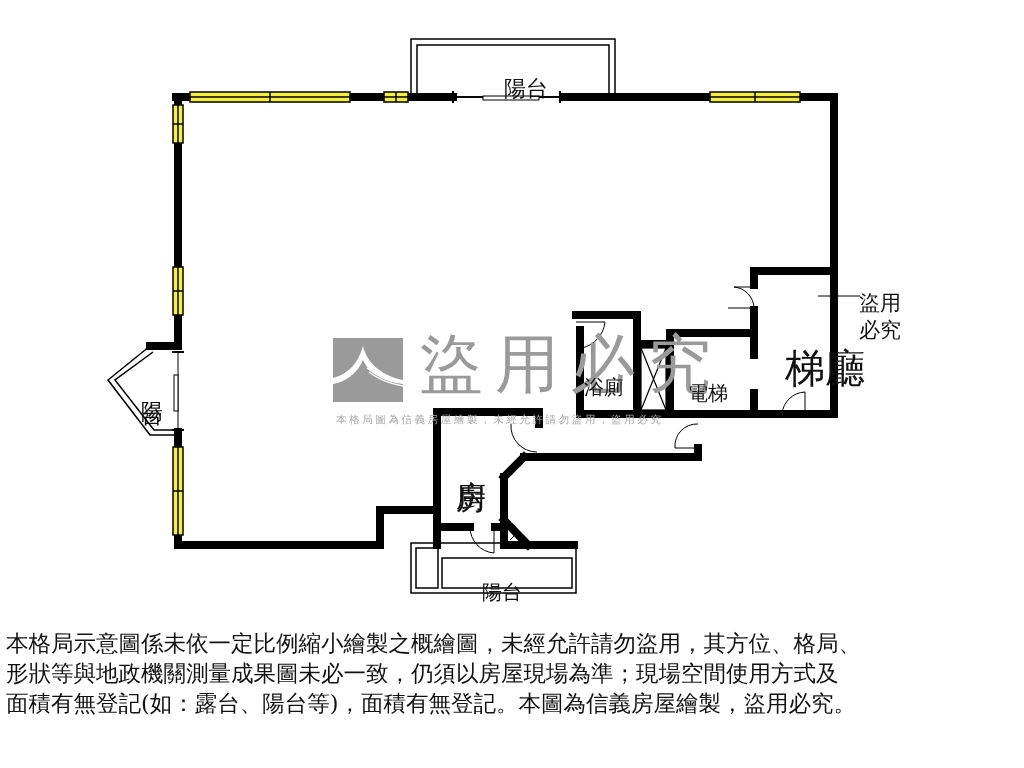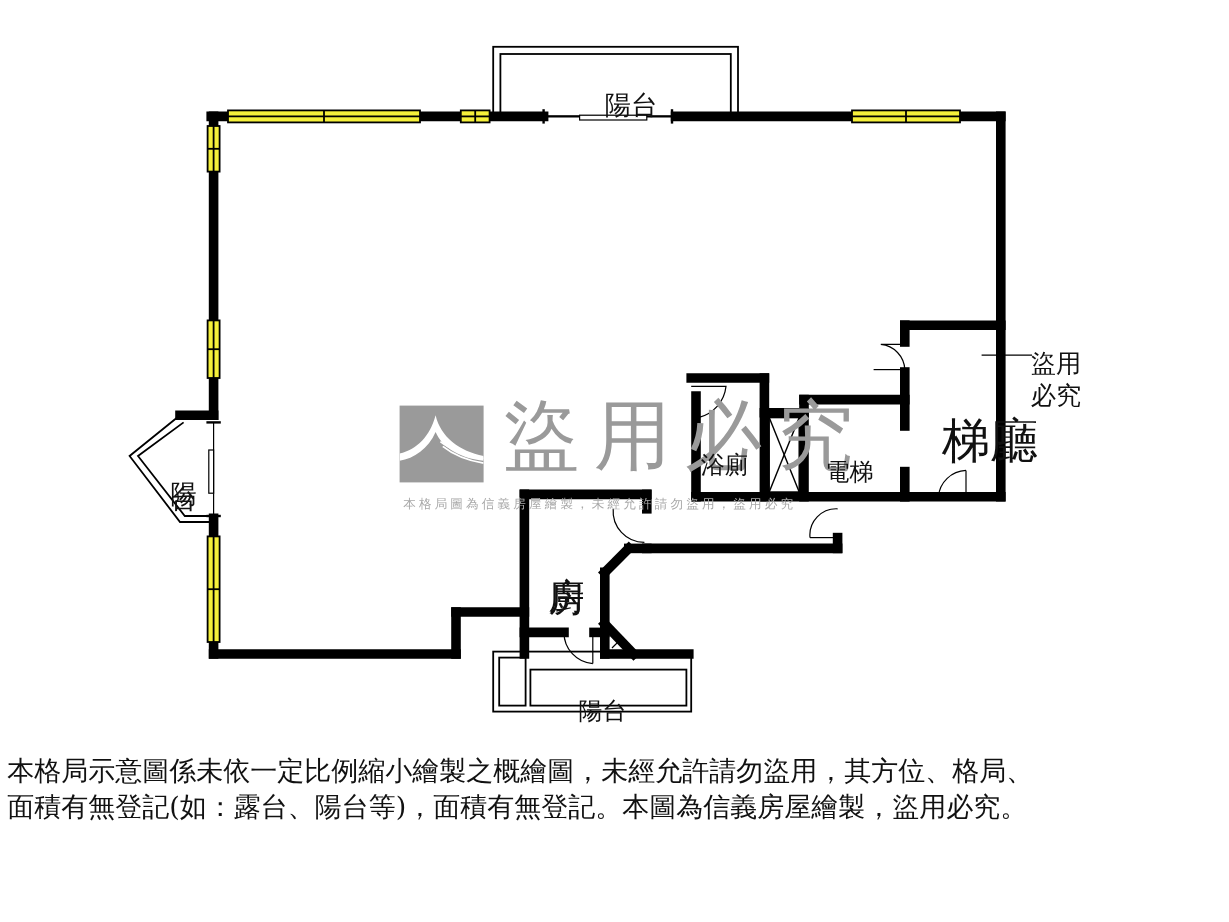--- a/index.html
+++ b/index.html
@@ -170,14 +170,15 @@
 <div class="lbl lbl-v" style="left:141px; top:364px; font-size:22px;">陽台</div>
 <div class="lbl" style="left:482px; top:562px; font-size:20px;">陽台</div>
 <div class="lbl" style="left:584px; top:357px; font-size:20px;">浴廁</div>
 <div class="lbl" style="left:688px; top:363px; font-size:20px;">電梯</div>
 <div class="lbl" style="left:785px; top:328px; font-size:40px;">梯廳</div>
 <div class="lbl lbl-v" style="left:456px; top:436px; font-size:30px;">廚房</div>
 <div class="lbl" style="left:859px; top:270px; width:50px; font-size:21px; line-height:27px; white-space:normal;">盜用必究</div>
 
 <div class="disclaimer">
   <div>本格局示意圖係未依一定比例縮小繪製之概繪圖，未經允許請勿盜用，其方位、格局、</div>
+  <div>形狀等與地政機關測量成果圖未必一致，仍須以房屋現場為準；現場空間使用方式及</div>
   <div>面積有無登記(如：露台、陽台等)，面積有無登記。本圖為信義房屋繪製，盜用必究。</div>
 </div>
 
 </body></html>

